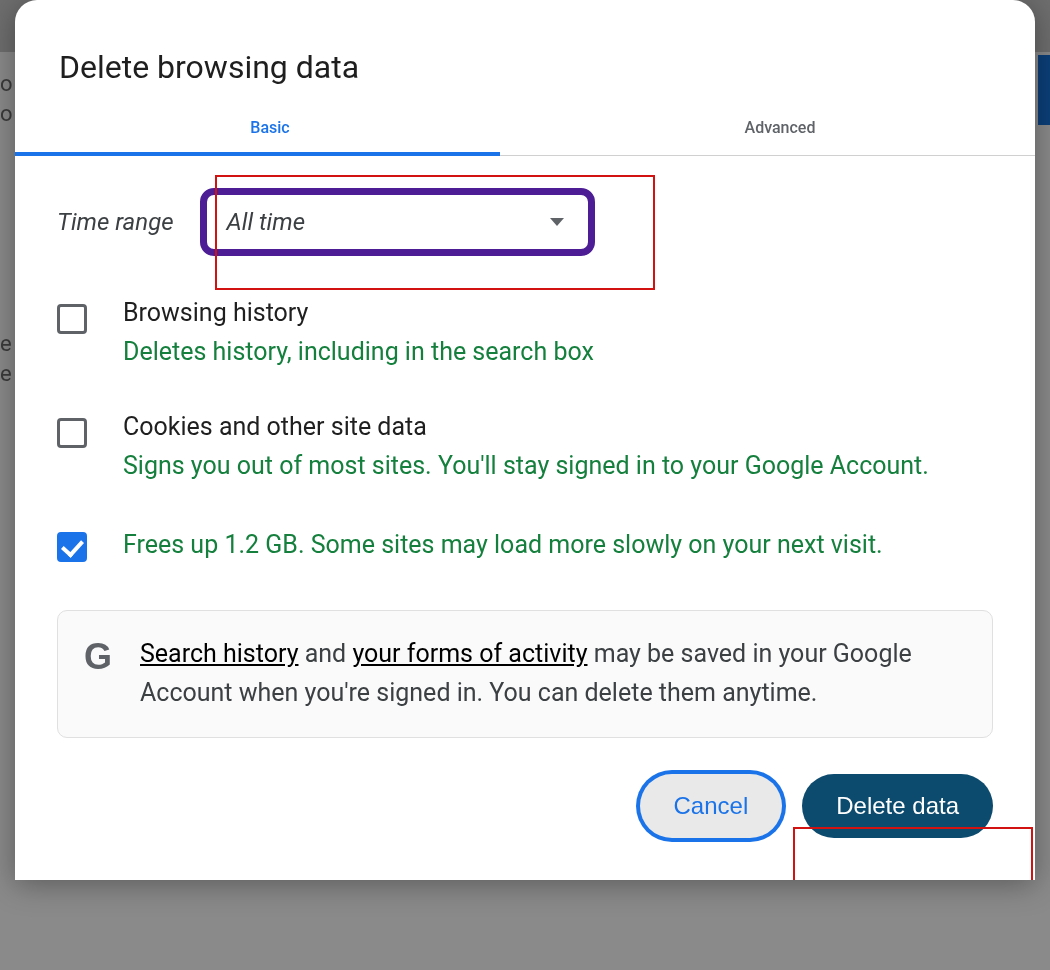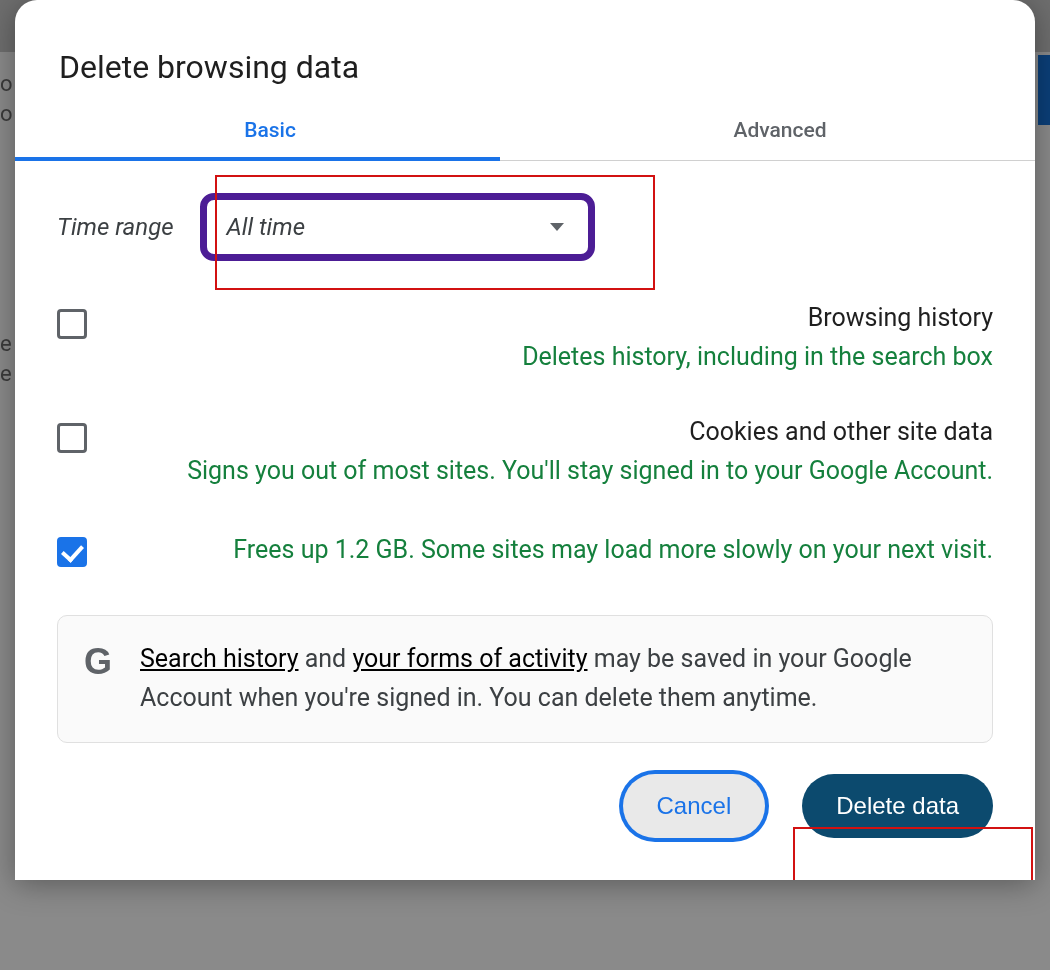--- a/index.html
+++ b/index.html
@@ -44,21 +44,21 @@
       font-weight: 400;
     }
     .tabs {
       display: flex;
       border-bottom: 1px solid #d0d0d0;
     }
     .tab {
       flex: 1;
       text-align: center;
       padding: 0 0 18px 0;
-      font-size: 21px;
+      font-size: 16px;
       color: #5f6368;
       cursor: pointer;
       position: relative;
       font-weight: 500;
     }
     .tab.active { color: #1a73e8; }
     .tab.active::after {
       content: "";
       position: absolute;
       left: 0; right: 25px; bottom: -1px;
@@ -122,21 +122,21 @@
     }
     .checkbox.checked::after {
       content: "";
       position: absolute;
       left: 6px; top: 1px;
       width: 9px; height: 16px;
       border: solid #fff;
       border-width: 0 4px 4px 0;
       transform: rotate(42deg);
     }
-    .check-text { flex: 1; text-align: right; }
+    .check-text { flex: 1; }
     .check-title { font-size: 25px; color: #1f1f1f; margin-bottom: 6px; }
     .check-desc { font-size: 25px; color: #15803d; line-height: 1.55; }
     .notice {
       margin-top: 24px;
       border: 1px solid #e0e0e0;
       border-radius: 10px;
       background: #fafafa;
       padding: 24px 26px;
       display: flex;
       gap: 28px;
@@ -150,21 +150,21 @@
       color: #5f6368;
       line-height: 1;
       margin-top: 4px;
     }
     .notice-text { font-size: 25px; color: #3c4043; line-height: 1.55; }
     .notice-text a { color: #000000; text-decoration: underline; cursor: pointer; }
     .dialog-actions {
       position: absolute;
       bottom: 42px; right: 42px;
       display: flex;
-      gap: 37px;
+      gap: 20px;
       align-items: flex-end;
     }
     .btn {
       height: 64px;
       padding: 0 34px;
       border-radius: 40px;
       font-size: 24px;
       display: inline-flex;
       align-items: center;
       justify-content: center;

